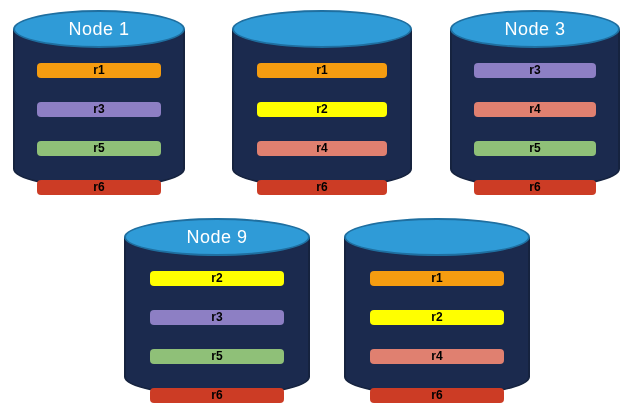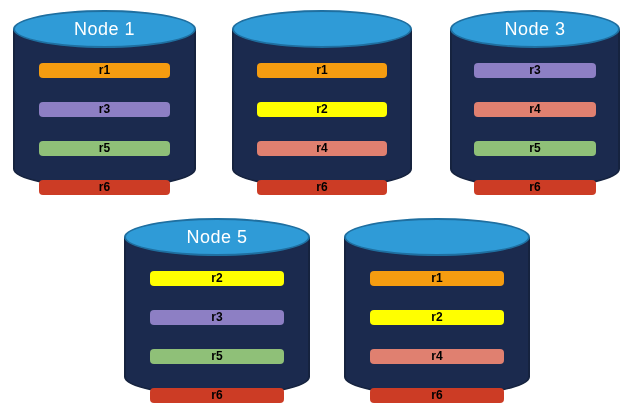--- a/index.html
+++ b/index.html
@@ -99,21 +99,21 @@
     font-weight: bold;
     color: #000000;
     user-select: none;
   }
 </style>
 </head>
 <body>
 
 <div id="diagram-canvas">
 
-  <div class="node" style="left:13px; top:10px; width:172px; height:178px;padding-left:11px;">
+  <div class="node" style="left:13px; top:10px; width:172px; height:178px;">
     <div class="cyl-bottom"></div>
     <div class="cyl-body"></div>
     <div class="cyl-top"></div>
     <div class="cyl-top-label">Node  1</div>
     <div class="replica-stack">
       <div class="replica-bar" style="background:#f59c10">r1</div>
       <div class="replica-bar" style="background:#8d7fc4">r3</div>
       <div class="replica-bar" style="background:#8fc078">r5</div>
       <div class="replica-bar" style="background:#cc3c25">r6</div>
     </div>
@@ -141,21 +141,21 @@
       <div class="replica-bar" style="background:#e08070">r4</div>
       <div class="replica-bar" style="background:#8fc078">r5</div>
       <div class="replica-bar" style="background:#cc3c25">r6</div>
     </div>
   </div>
 
   <div class="node" style="left:124px; top:218px; width:186px; height:178px;">
     <div class="cyl-bottom"></div>
     <div class="cyl-body"></div>
     <div class="cyl-top"></div>
-    <div class="cyl-top-label">Node  5</div>
+    <div class="cyl-top-label">Node  9</div>
     <div class="replica-stack">
       <div class="replica-bar" style="background:#ffff00">r2</div>
       <div class="replica-bar" style="background:#8d7fc4">r3</div>
       <div class="replica-bar" style="background:#8fc078">r5</div>
       <div class="replica-bar" style="background:#cc3c25">r6</div>
     </div>
   </div>
 
   <div class="node" style="left:344px; top:218px; width:186px; height:178px;">
     <div class="cyl-bottom"></div>

